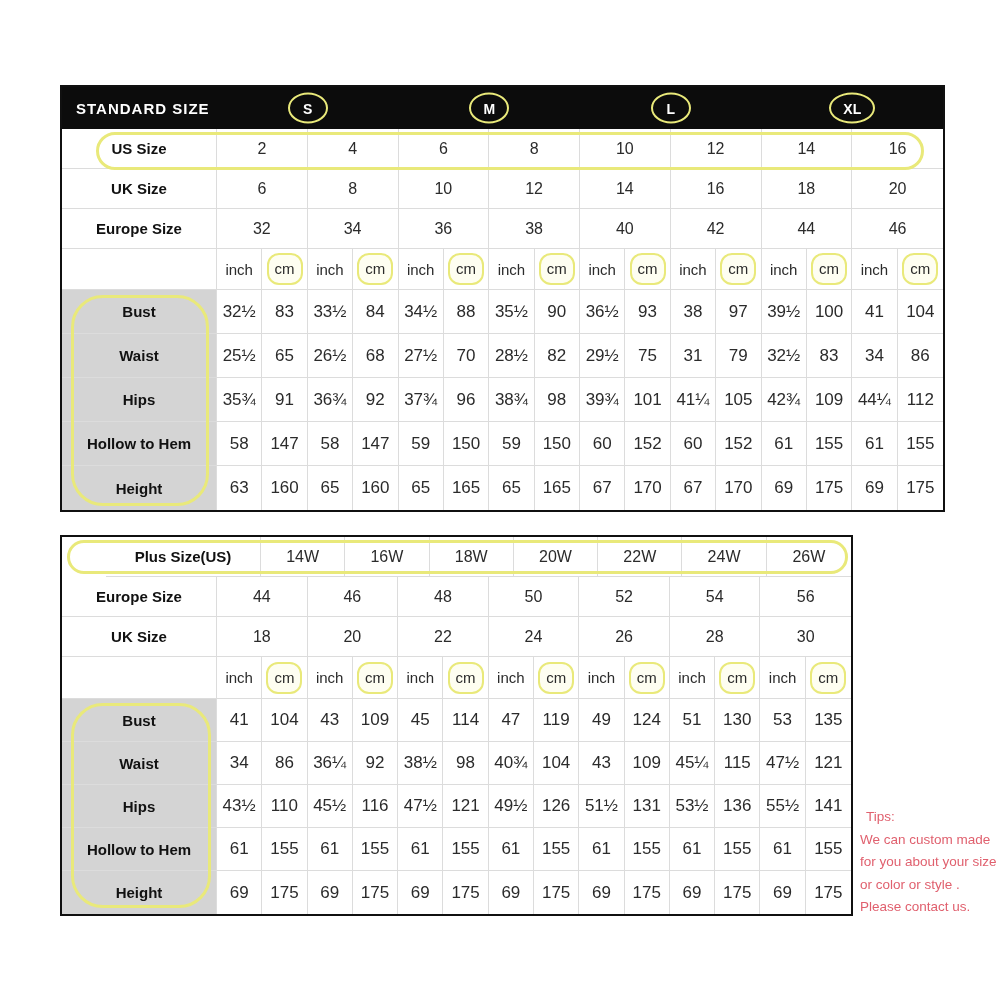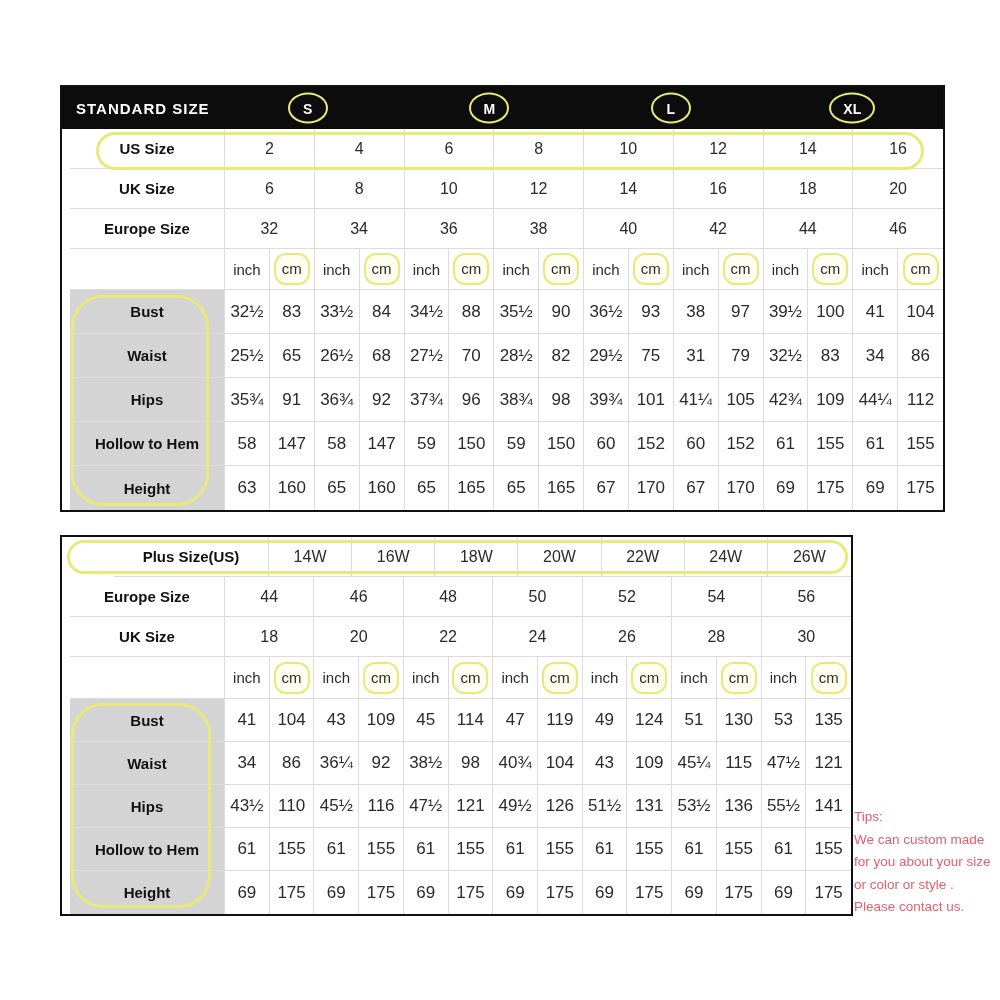--- a/index.html
+++ b/index.html
@@ -13,21 +13,21 @@
 
   .hdr{position:relative;height:42px;background:var(--header-bg);display:flex;align-items:center;}
   .hdr-title{color:#fff;font-weight:bold;font-size:15px;letter-spacing:1px;margin-left:14px;}
   .size-badge{
     position:absolute;top:50%;transform:translate(-50%,-50%);
     height:31px;border:2px solid var(--highlight);border-radius:50%;
     display:flex;align-items:center;justify-content:center;
     color:#fff;font-weight:bold;font-size:14px;box-sizing:border-box;
   }
 
-  .row{display:grid;margin-left:8px;}
+  .row{display:grid;}
   .cell{
     display:flex;align-items:center;justify-content:center;
     border-right:1px solid #dcdcdc;border-bottom:1px solid #dcdcdc;
     box-sizing:border-box;font-size:17px;
   }
   .row .cell:last-child{border-right:none;}
   .rows > .row:last-child .cell{border-bottom:none;}
   .label-cell{font-weight:bold;font-size:15px;color:#111;}
   .label-cell.gray{background:var(--label-bg);}
   .size-cell{font-size:16px;}
@@ -41,22 +41,22 @@
     padding:4px 6px;line-height:20px;background:rgba(253,253,233,.65);
   }
 
   .oval{position:absolute;border:3px solid var(--highlight);pointer-events:none;z-index:5;box-sizing:border-box;}
   .std-us-oval{left:34px;top:45px;width:828px;height:38px;border-radius:19px;}
   .std-label-oval{left:9px;top:208px;width:138px;height:211px;border-radius:32px;}
   .plus-row-oval{left:5px;top:3px;width:781px;height:34px;border-radius:17px;}
   .plus-label-oval{left:9px;top:166px;width:140px;height:205px;border-radius:32px;}
 
   .tips{position:absolute;left:854px;top:806px;width:146px;color:var(--tips-color);font-size:13.5px;line-height:22.5px;}
-  .tips .tips-line{}
-  .tips .tips-head{padding-left:0;}
+  .tips .tips-line{padding-left:6px;}
+  .tips .tips-head{padding-left:12px;}
 </style>
 </head>
 <body>
 
 <div>
 
   <section class="size-table std">
     <div class="hdr" id="std-hdr">
       <span class="hdr-title">STANDARD SIZE</span>
     <span class="size-badge" style="left: 245.75px; width: 40px;">S</span>

